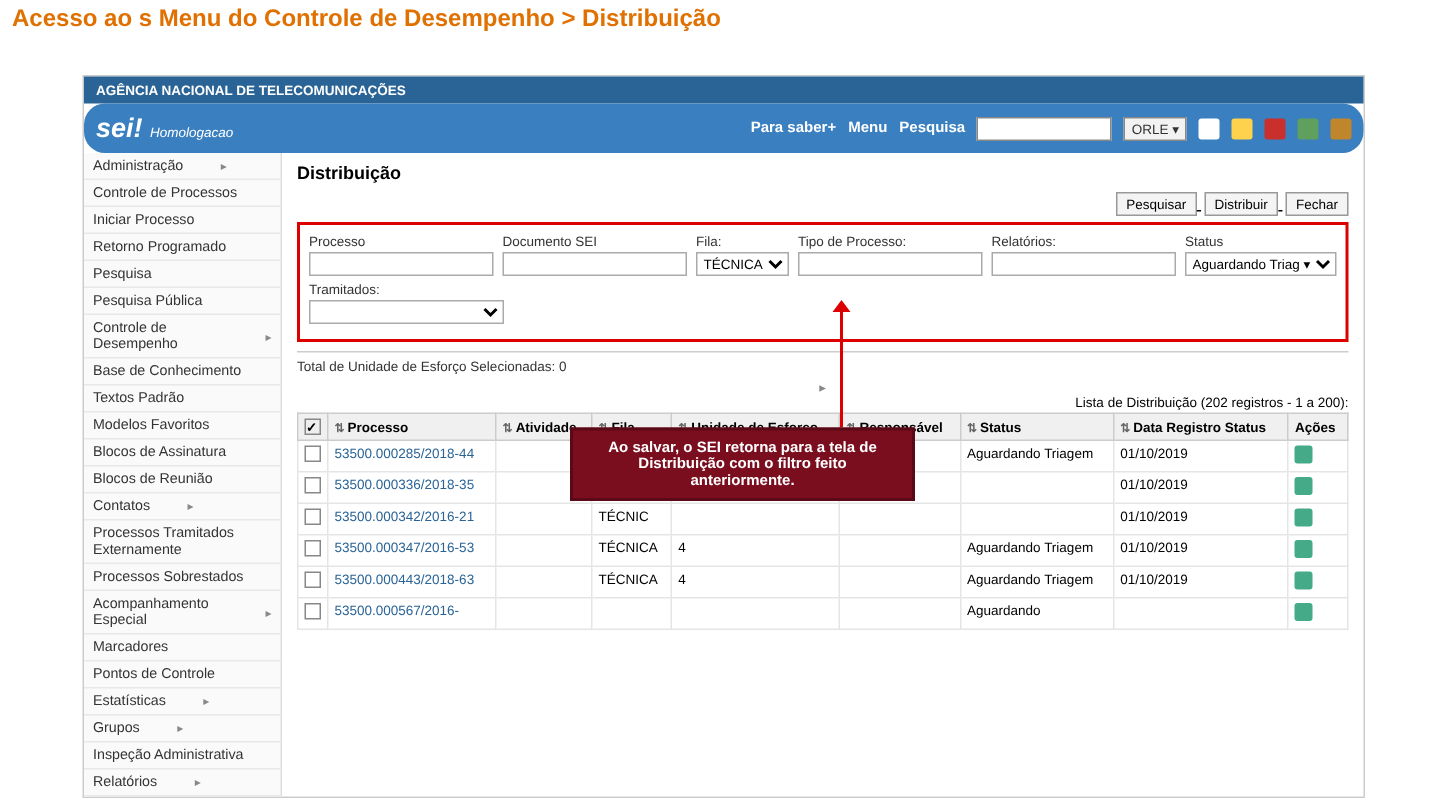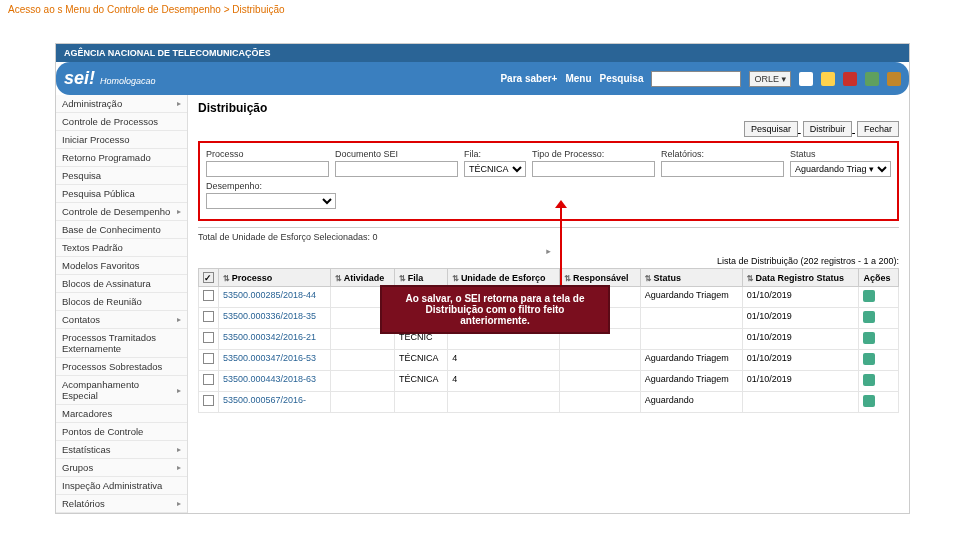--- a/index.html
+++ b/index.html
@@ -1,30 +1,30 @@
 <!DOCTYPE html>
 <html><head>
 <meta charset="utf-8">
 <style>
   * { box-sizing: border-box; margin: 0; padding: 0; }
   body { font-family: Arial, sans-serif; font-size: 10px; background: #fff; width: 960px; height: 540px; position: relative; }
-  .breadcrumb { color: #e07000; font-size: 10px; font-weight: normal; padding: 4px 8px; }
+  .breadcrumb { color: #e07000; font-size: 16px; font-weight: bold; padding: 4px 8px; }
   .app-frame { margin: 24px 50px 0 55px; border: 1px solid #ccc; }
   .titlebar { background: #2a6496; color: #fff; font-size: 9px; font-weight: bold; padding: 4px 8px; }
   .topbar { background: #3a7fbf; color: #fff; display: flex; align-items: center; padding: 6px 8px; gap: 8px; border-radius: 14px; }
   .logo { font-size: 18px; font-weight: bold; font-style: italic; }
   .logo small { font-size: 9px; font-weight: normal; }
   .spacer { flex: 1; }
   .top-link { color: #fff; font-size: 10px; font-weight: bold; }
   .search-box { width: 90px; height: 16px; border: 1px solid #888; background: #fff; }
   .unit-sel { background: #f2f2f2; color: #333; font-size: 9px; padding: 2px 4px; border: 1px solid #888; }
   .icon-btn { width: 14px; height: 14px; display: inline-block; border-radius: 2px; }
   .main { display: flex; }
   .sidebar { width: 135px; background: #fafafa; border-right: 1px solid #ddd; }
-  .side-item { padding: 3px 6px; border-bottom: 1px solid #e8e8e8; font-size: 9.5px; color: #333; display: flex; justify-content: space-between; align-items: center; cursor: default; }
+  .side-item { padding: 3px 6px; border-bottom: 1px solid #e8e8e8; font-size: 9.5px; color: #333; display: flex; justify-content: flex-start; align-items: center; cursor: default; gap: 25px; }
   .side-item .arrow { color: #888; font-size: 8px; }
   .content { flex: 1; padding: 6px 10px; position: relative; }
   .page-title { font-size: 12px; font-weight: bold; margin-bottom: 6px; }
   .toolbar { text-align: right; margin-bottom: 4px; text-decoration: underline; }
   .btn { display: inline-block; border: 1px solid #999; background: #f4f4f4; font-size: 9px; padding: 2px 6px; margin-left: 2px; cursor: pointer; }
   .filter-box { border: 2px solid #d00; padding: 6px 6px; margin-bottom: 6px; position: relative; }
   .filter-row { display: flex; gap: 6px; margin-bottom: 4px; }
   .fgroup { display: flex; flex-direction: column; flex: 1; }
   .fgroup label { font-size: 9px; color: #333; margin-bottom: 2px; }
   .finput { border: 1px solid #aaa; height: 16px; font-size: 9px; padding: 0 2px; background: #fff; }
@@ -171,21 +171,21 @@
               <label>Relatórios:</label>
               <input class="finput" style="">
             </div>
           <div class="fgroup" style="flex:1.4">
               <label>Status</label>
               <select class="fsel"><option>Aguardando Triag ▾</option></select>
             </div>
         </div>
         <div class="filter-row">
           <div class="fgroup" style="flex:0 0 130px">
-              <label>Desempenho:</label>
+              <label>Tramitados:</label>
               <select class="fsel"><option></option></select>
             </div>
         </div>
       </div>
 
       <div class="total-line">Total de Unidade de Esforço Selecionadas: 0</div>
       <div style="text-align:center;color:#888;font-size:9px;">▸</div>
       <div class="list-info">Lista de Distribuição (202 registros - 1 a 200):</div>
 
       <table class="tbl">

